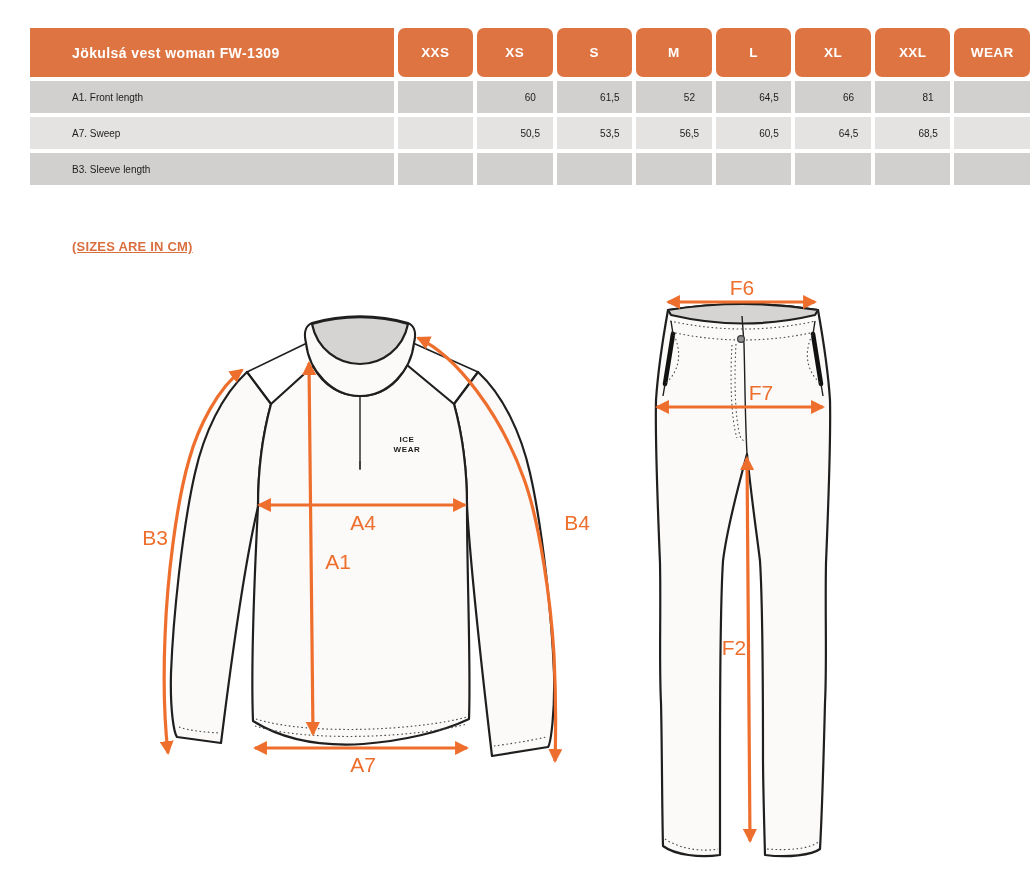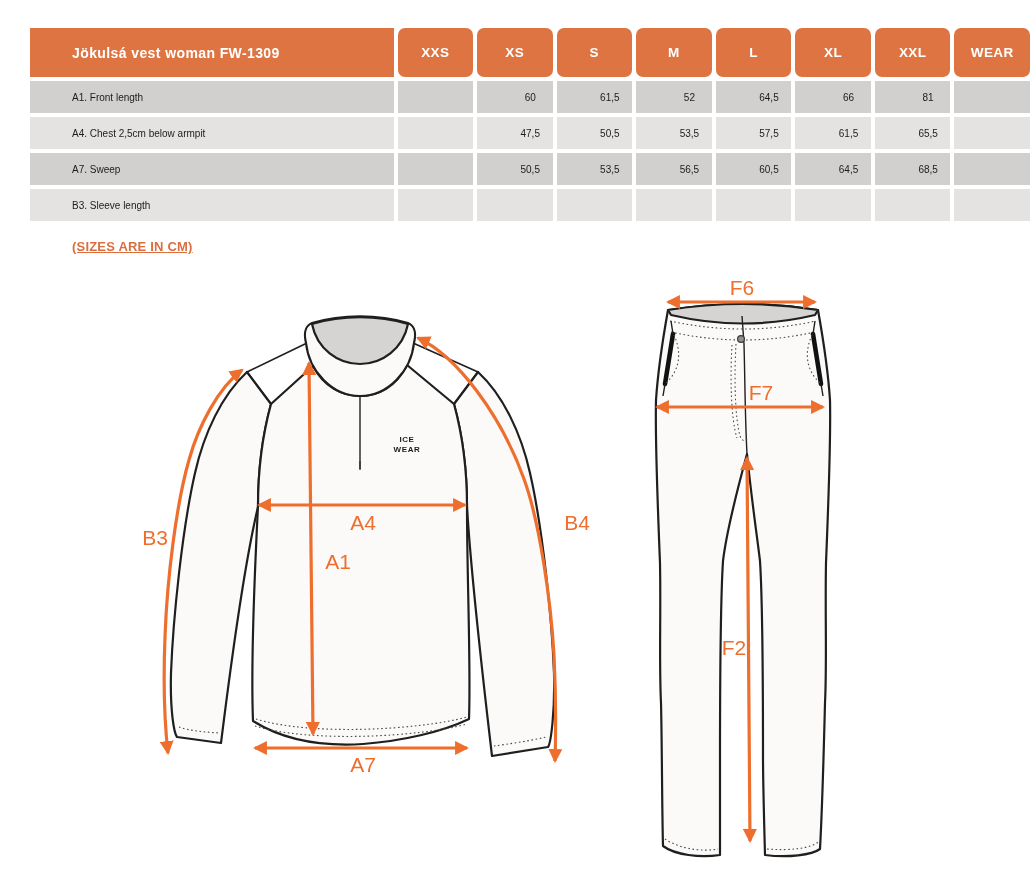--- a/index.html
+++ b/index.html
@@ -60,31 +60,20 @@
     <tbody>
       <tr>
         <td class="label-cell">A1. Front length</td>
         <td class="val-cell"></td>
         <td class="val-cell">60</td>
         <td class="val-cell">61,5</td>
         <td class="val-cell">52</td>
         <td class="val-cell">64,5</td>
         <td class="val-cell">66</td>
         <td class="val-cell">81</td>
-        <td class="val-cell"></td>
-      </tr>
-      <tr>
-        <td class="label-cell">A4. Chest 2,5cm below armpit</td>
-        <td class="val-cell"></td>
-        <td class="val-cell">47,5</td>
-        <td class="val-cell">50,5</td>
-        <td class="val-cell">53,5</td>
-        <td class="val-cell">57,5</td>
-        <td class="val-cell">61,5</td>
-        <td class="val-cell">65,5</td>
         <td class="val-cell"></td>
       </tr>
       <tr>
         <td class="label-cell">A7. Sweep</td>
         <td class="val-cell"></td>
         <td class="val-cell">50,5</td>
         <td class="val-cell">53,5</td>
         <td class="val-cell">56,5</td>
         <td class="val-cell">60,5</td>
         <td class="val-cell">64,5</td>

